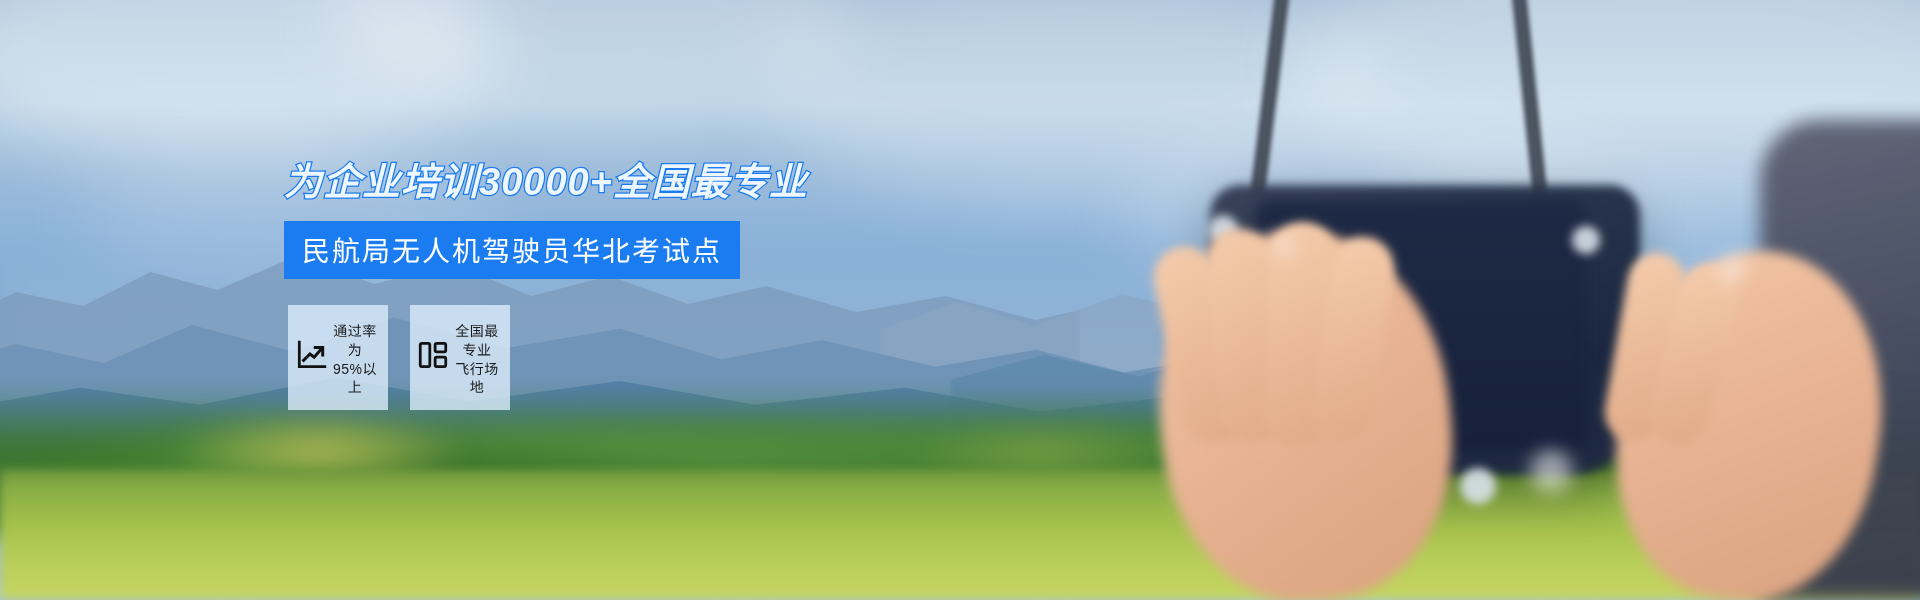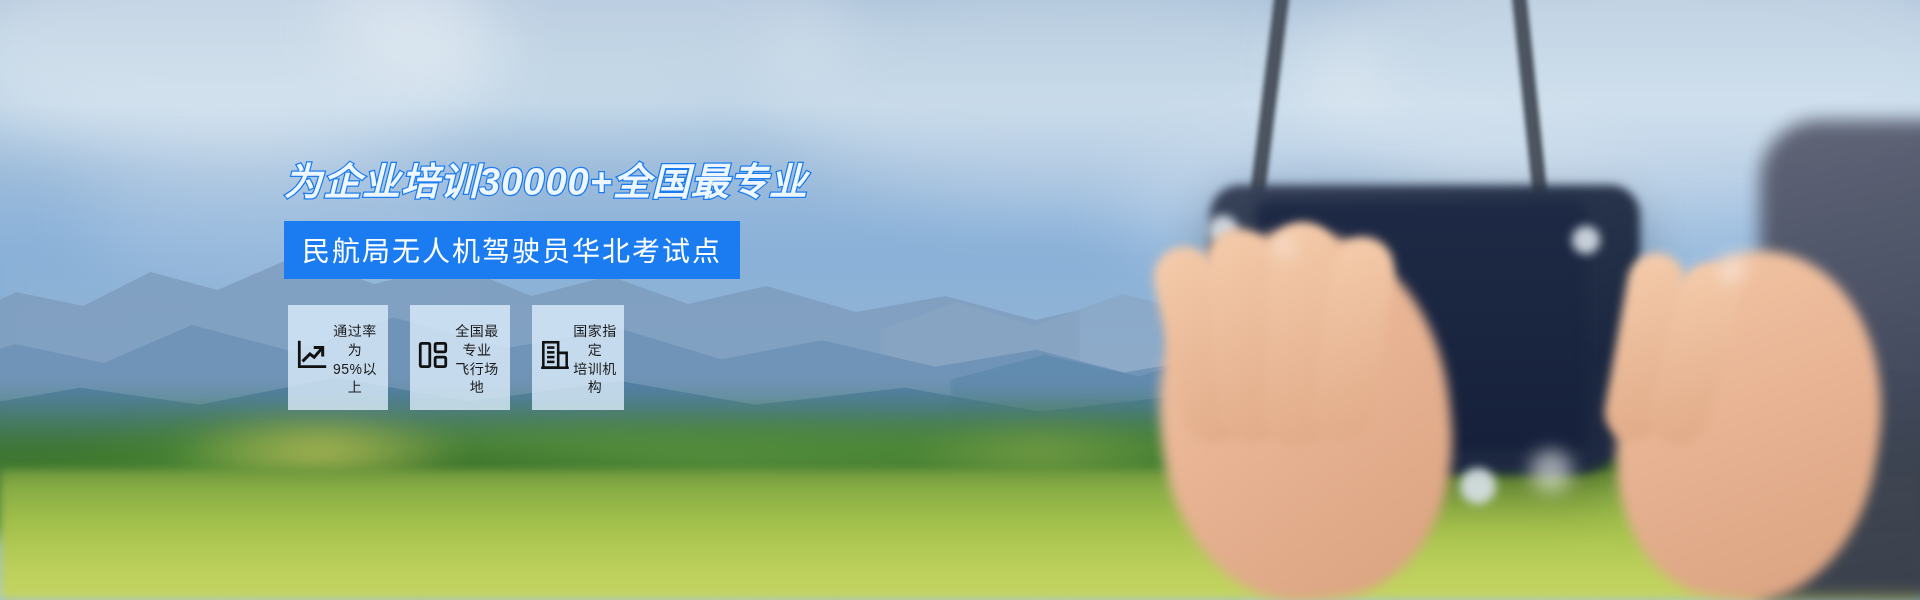--- a/index.html
+++ b/index.html
@@ -297,31 +297,16 @@
           <svg viewBox="0 0 32 32" fill="none" stroke="#111" stroke-width="2.6">
             <rect x="4" y="5" width="9" height="22" rx="1.5"></rect>
             <rect x="18" y="5" width="10" height="8" rx="1.5"></rect>
             <rect x="18" y="18" width="10" height="9" rx="1.5"></rect>
           </svg>
         </span>
         <span class="card-text">全国最专业
 飞行场地</span>
       </div>
 
-      <div class="card w4">
-        <span class="card-icon">
-          <svg viewBox="0 0 32 32" fill="none" stroke="#111" stroke-width="2.4" stroke-linejoin="miter">
-            <rect x="5" y="4" width="14" height="24"></rect>
-            <path d="M19 14 H27 V28"></path>
-            <path d="M8.5 9 H15.5"></path>
-            <path d="M8.5 13.5 H15.5"></path>
-            <path d="M8.5 18 H15.5"></path>
-            <path d="M8.5 22.5 H15.5"></path>
-            <path d="M3 28 H29"></path>
-          </svg>
-        </span>
-        <span class="card-text">国家指定
-培训机构</span>
-      </div>
 
     </div>
   </div>
 </div>
 
 </body></html>

